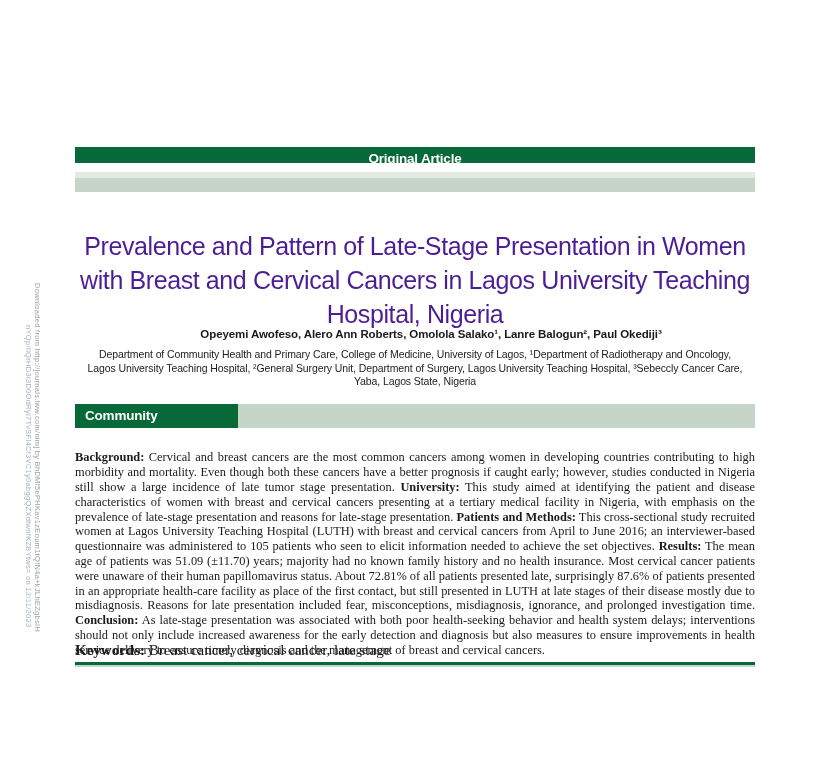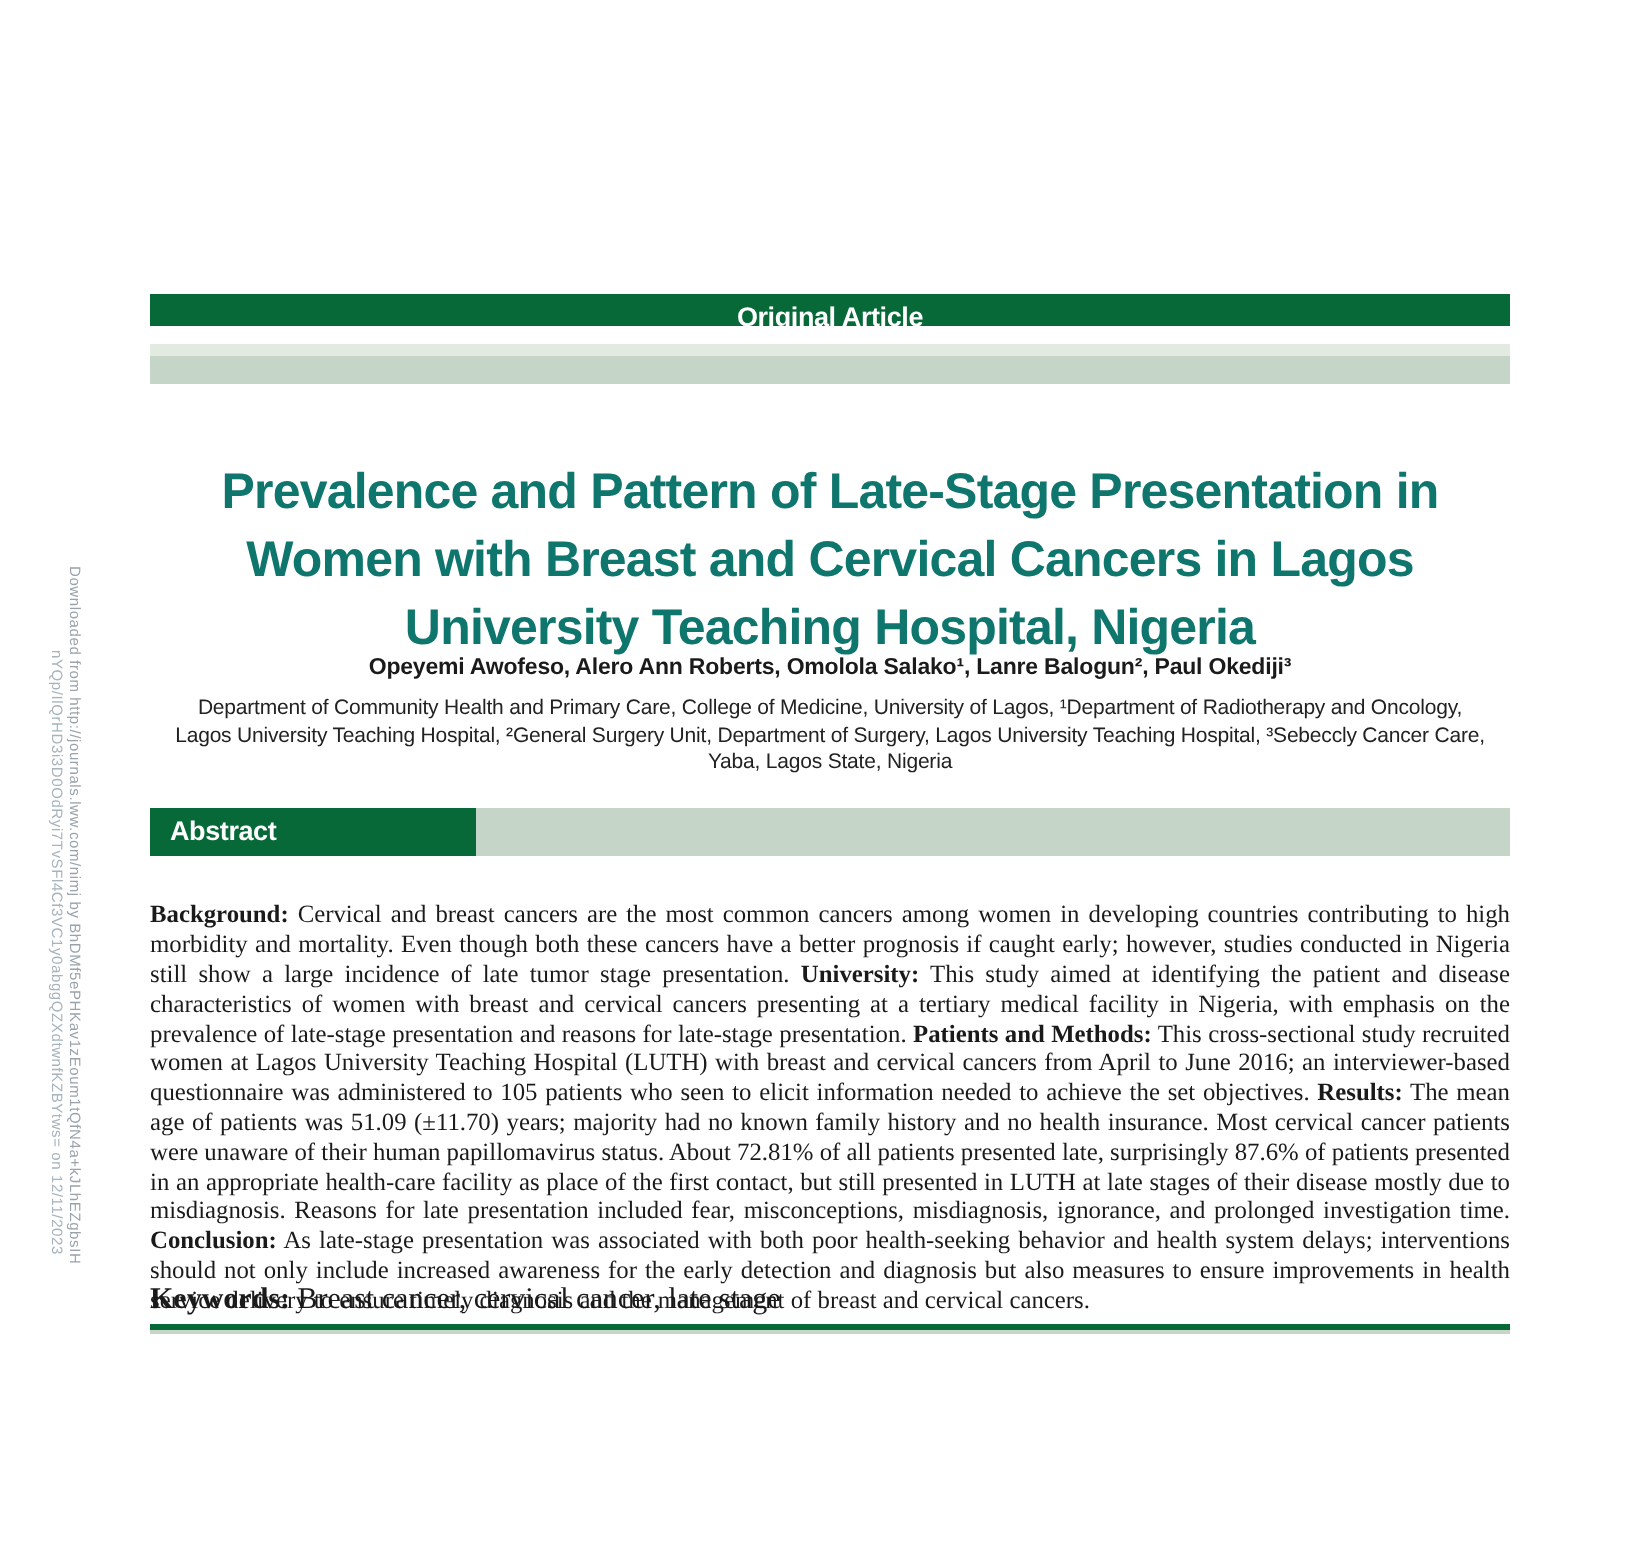--- a/index.html
+++ b/index.html
@@ -57,30 +57,30 @@
     width: 680px;
     height: 20px;
     background: linear-gradient(#e2eae2 0 30%, #c5d5c7 30% 100%);
   }
   .title {
     position: absolute;
     top: 212px;
     left: 0;
     width: 680px;
     text-align: center;
-    color: #0f766e;
-    font-weight: bold;
+    color: #4c1d95;
+    font-weight: normal;
     font-size: 25px;
     line-height: 34px;
     letter-spacing: -0.4px;
   }
   .authors {
     position: absolute;
     top: 328px;
-    left: 0;
+    left: 16px;
     width: 680px;
     text-align: center;
     font-weight: bold;
     font-size: 11.5px;
     color: #1a1a1a;
     letter-spacing: -0.1px;
   }
   .affiliations {
     position: absolute;
     top: 348px;
@@ -160,21 +160,21 @@
     <div class="banner">Original Article</div>
     <div class="banner-sub"></div>
 
     <h1 class="title">Prevalence and Pattern of Late-Stage Presentation in Women with Breast and Cervical Cancers in Lagos University Teaching Hospital, Nigeria</h1>
 
     <div class="authors">Opeyemi Awofeso, Alero Ann Roberts, Omolola Salako¹, Lanre Balogun², Paul Okediji³</div>
 
     <div class="affiliations">Department of Community Health and Primary Care, College of Medicine, University of Lagos, ¹Department of Radiotherapy and Oncology, Lagos University Teaching Hospital, ²General Surgery Unit, Department of Surgery, Lagos University Teaching Hospital, ³Sebeccly Cancer Care, Yaba, Lagos State, Nigeria</div>
 
     <div class="abstract-header">
-      <div class="abstract-box">Abstract</div>
+      <div class="abstract-box">Community</div>
     </div>
 
     <p class="abstract-body">
       <b>Background:</b>
       <span>Cervical and breast cancers are the most common cancers among women in developing countries contributing to high morbidity and mortality. Even though both these cancers have a better prognosis if caught early; however, studies conducted in Nigeria still show a large incidence of late tumor stage presentation.</span>
       <b>University:</b>
       <span>This study aimed at identifying the patient and disease characteristics of women with breast and cervical cancers presenting at a tertiary medical facility in Nigeria, with emphasis on the prevalence of late-stage presentation and reasons for late-stage presentation.</span>
       <b>Patients and Methods:</b>
       <span>This cross-sectional study recruited women at Lagos University Teaching Hospital (LUTH) with breast and cervical cancers from April to June 2016; an interviewer-based questionnaire was administered to 105 patients who seen to elicit information needed to achieve the set objectives.</span>
       <b>Results:</b>

